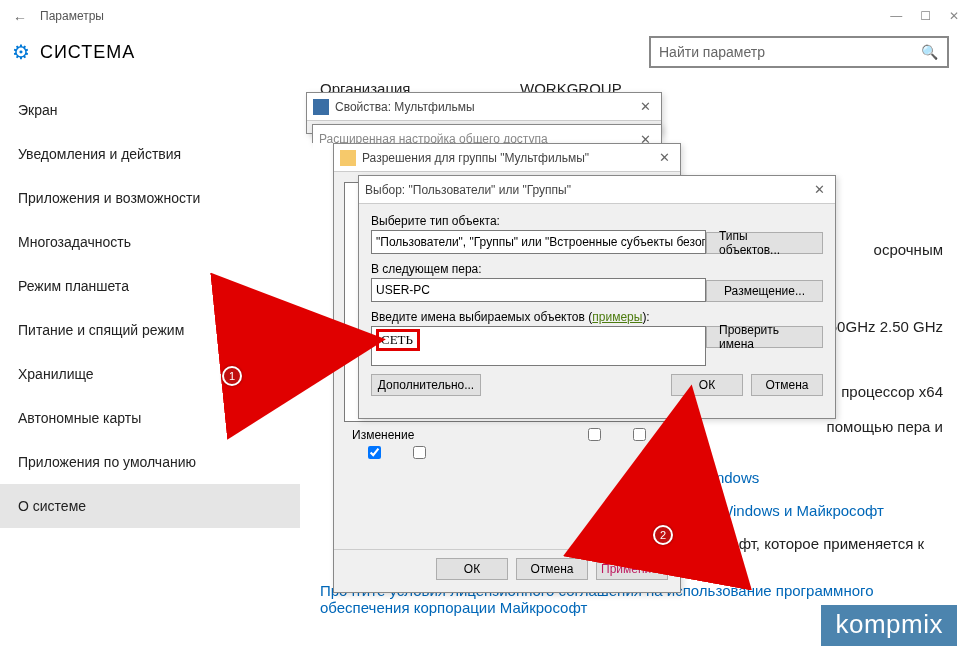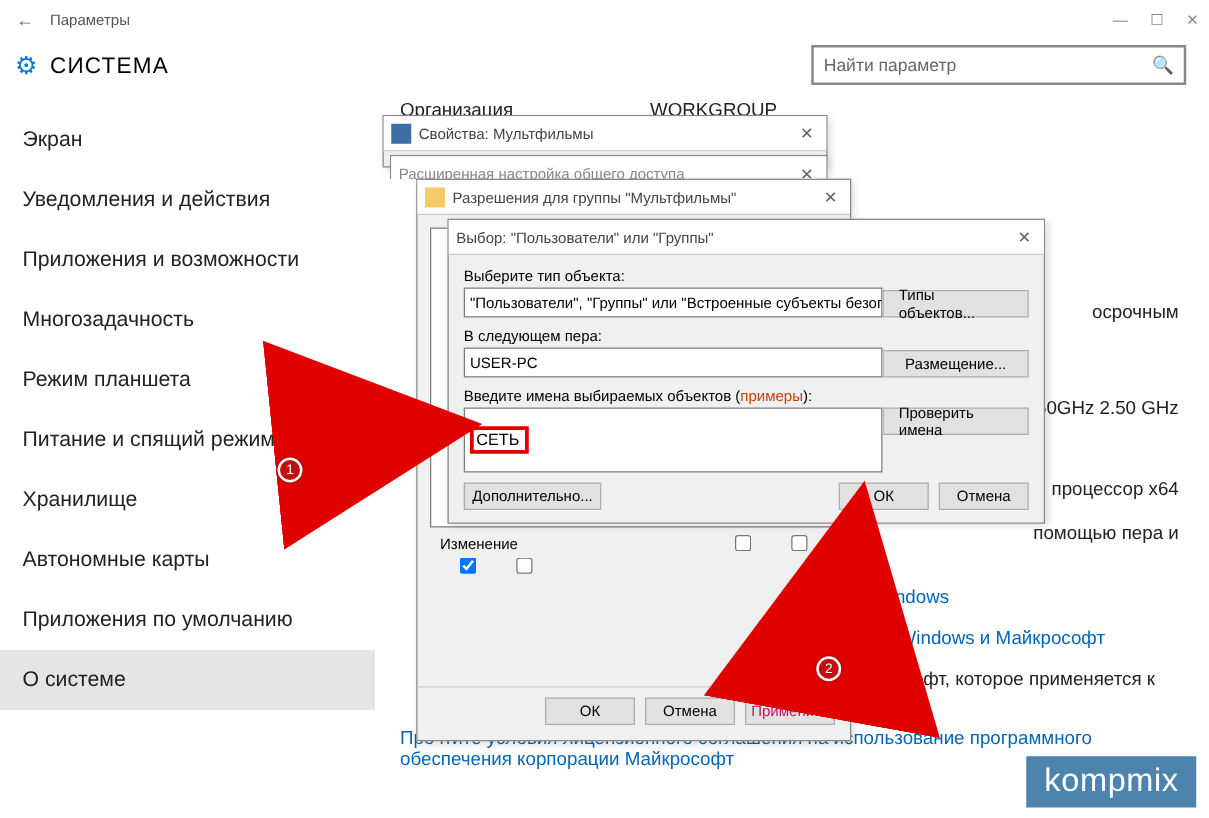--- a/index.html
+++ b/index.html
@@ -13,21 +13,21 @@
 .titlebar .winbtns { margin-left: auto; display: flex; gap: 18px; color: #888; font-size: 12px; }
 
 .header { display: flex; align-items: center; padding: 4px 18px 12px 12px; }
 .header .gear { color: #0078d7; font-size: 20px; margin-right: 10px; }
 .header h1 { font-size: 18px; font-weight: 400; letter-spacing: 1px; margin: 0; }
 .header .search { margin-left: auto; width: 300px; height: 32px; border: 2px solid #888; display: flex; align-items: center; padding: 0 8px; color: #666; font-size: 14px; }
 .header .search .mag { margin-left: auto; color: #777; }
 
 .body { display: flex; height: calc(100% - 86px); }
 .sidebar { width: 300px; padding: 8px 0; }
-.sidebar .item { padding: 14px 18px; font-size: 17px; color: #222; cursor: pointer; }
+.sidebar .item { padding: 14px 18px; font-size: 14px; color: #222; cursor: pointer; }
 .sidebar .item.active { background: #e5e5e5; }
 
 .main { flex: 1; padding: 0 20px; font-size: 15px; color: #222; position: relative; }
 .main .row { display: flex; margin-bottom: 4px; }
 .main .row .key { width: 200px; }
 .main .row .val { }
 .main .link { color: #0067b8; }
 
 
 .dlg { position: absolute; background: #f0f0f0; border: 1px solid #888; box-shadow: 2px 2px 6px rgba(0,0,0,.15); }
@@ -43,22 +43,22 @@
 .perm-row input[type=checkbox] { width: 13px; height: 13px; margin: 0 16px; }
 .perm-listbox { border: 1px solid #7a7a7a; background: #fff; height: 110px; margin: 4px 0; }
 
 
 .sel-inner { padding: 10px 12px; }
 .sel-row { margin-bottom: 8px; }
 .sel-row .sel-top { display: flex; align-items: flex-end; }
 .sel-row .sel-top .sel-label { font-size: 12px; margin-bottom: 2px; }
 .sel-row .sel-top .sel-btn { margin-left: auto; width: 120px; }
 .sel-input { border: 1px solid #7a7a7a; background: #fff; padding: 4px; font-size: 12px; width: 335px; }
-.sel-textarea { border: 1px solid #7a7a7a; background: #fff; width: 335px; height: 52px; padding: 14px 4px; font-size: 13px; font-family: Liberation Sans, sans-serif; resize: none; }
-.examples-link { color: #c2410c; cursor: pointer; }
+.sel-textarea { border: 1px solid #7a7a7a; background: #fff; width: 335px; height: 40px; padding: 2px 4px; font-size: 13px; font-family: Liberation Serif, serif; resize: none; }
+.examples-link { color: #4d7c0f; text-decoration: underline; cursor: pointer; }
 
 .red-box { border: 3px solid #e00000; display: inline-block; padding: 0 4px 0 2px; line-height: 16px; font-size: 13px; font-family: inherit; }
 
 
 .arrow { position: absolute; pointer-events: none; }
 .arrow svg { overflow: visible; }
 .bubble { position: absolute; width: 20px; height: 20px; background: #c10f0f; border: 2px solid #fff; border-radius: 50%; color: #fff; font-size: 11px; display: flex; align-items: center; justify-content: center; box-shadow: 0 0 3px rgba(0,0,0,.4); }
 
 .watermark { position: absolute; right: 10px; bottom: 8px; background: #3d7aa8; color: #fff; padding: 4px 14px 6px; font-size: 26px; font-weight: 300; letter-spacing: 0.5px; opacity: .92; }
 

